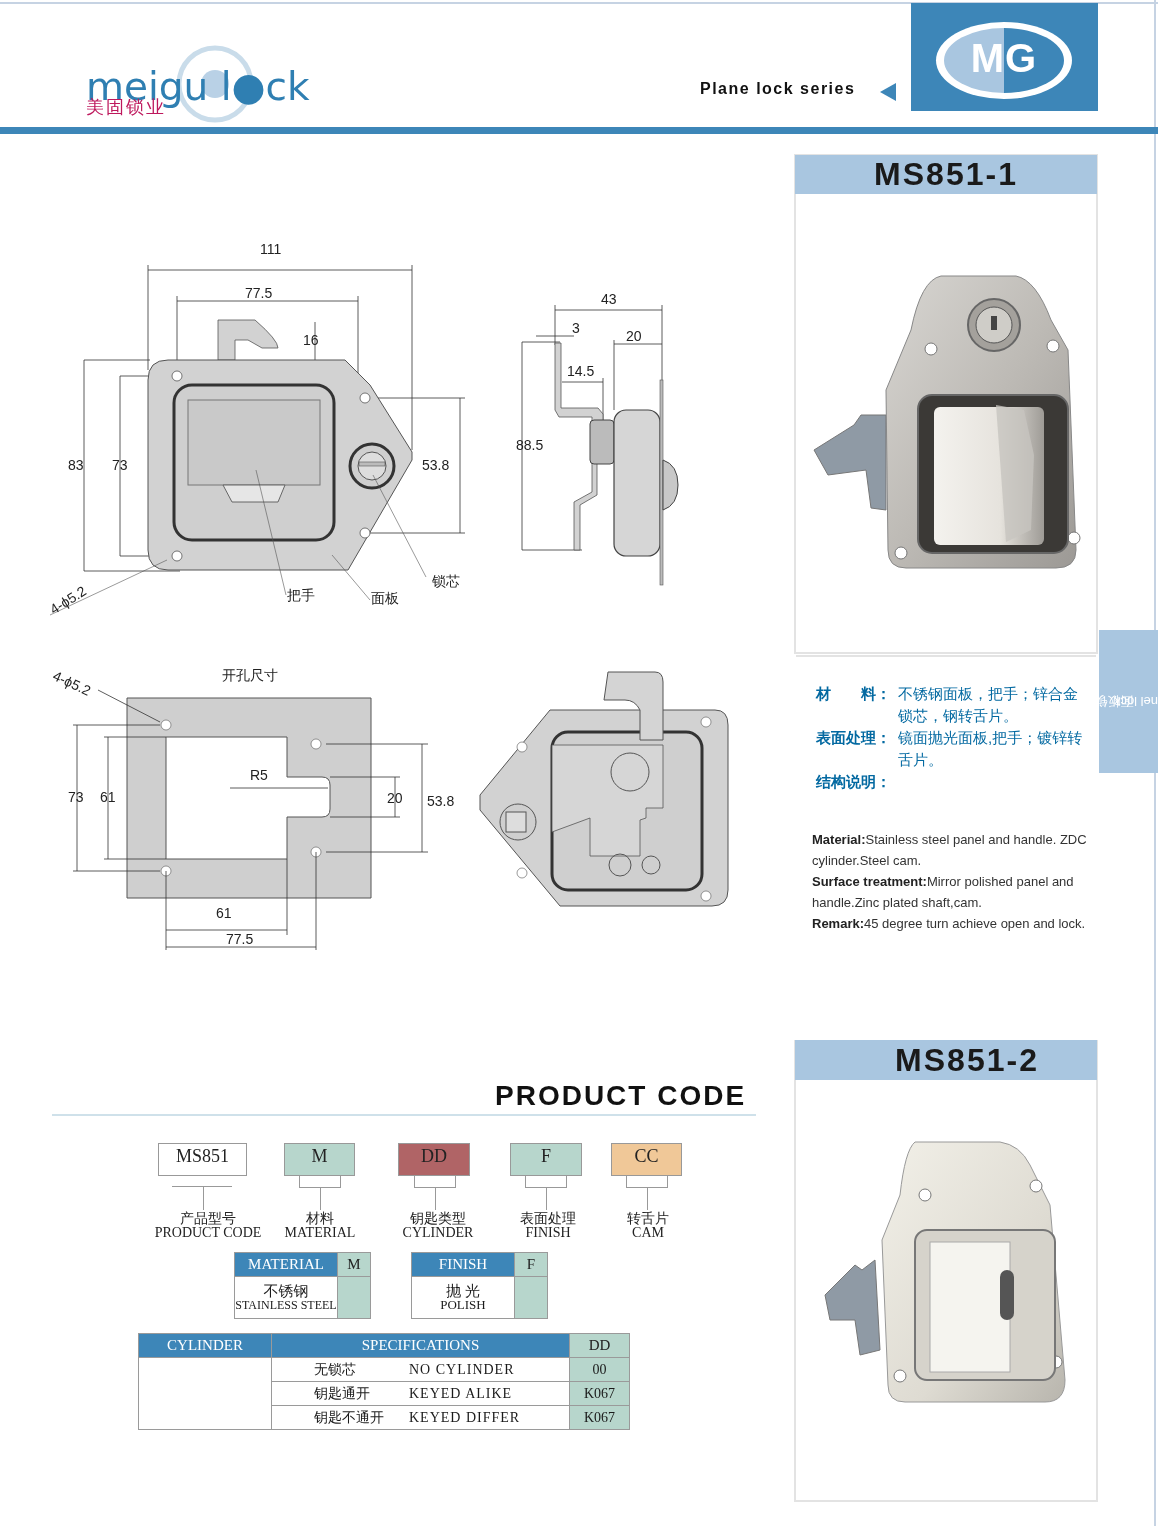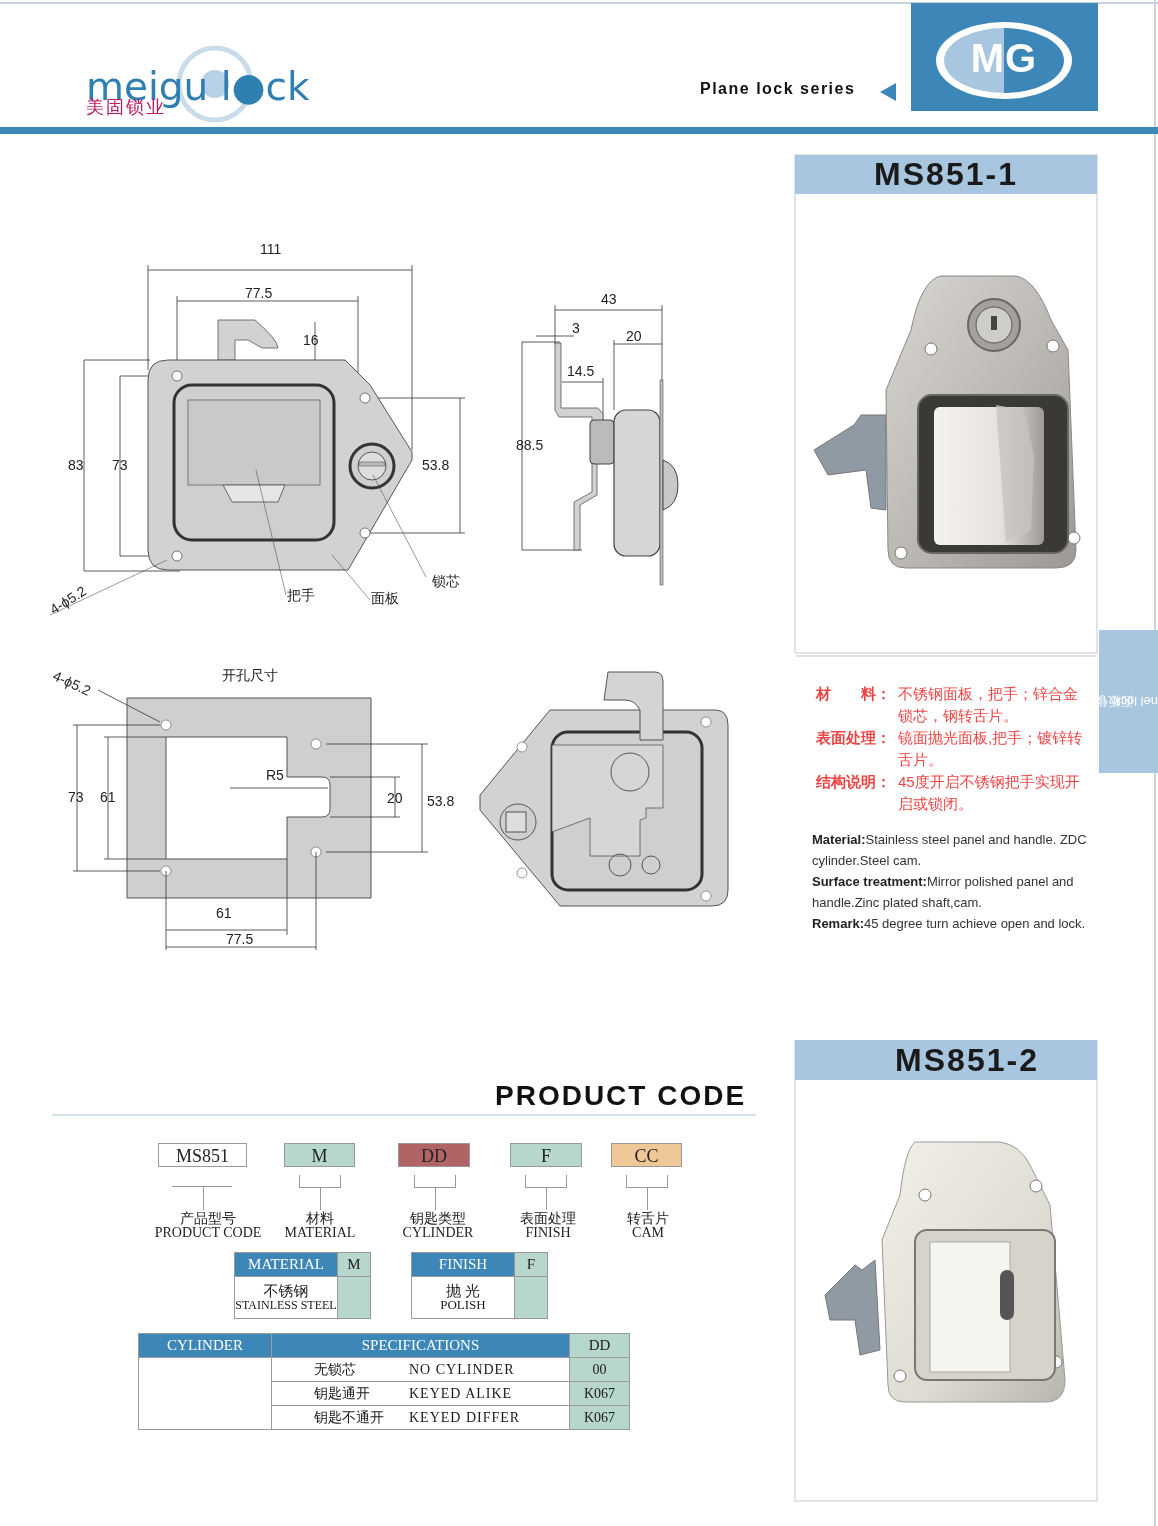--- a/index.html
+++ b/index.html
@@ -17,29 +17,29 @@
   .mg-oval { left: 936px; top: 22px; width: 136px; height: 77px; border-radius: 50%; background: #fff; }
   .mg-inner { left: 944px; top: 28px; width: 120px; height: 65px; border-radius: 50%; overflow: hidden; }
   .mg-inner .l { position: absolute; left: 0; top: 0; width: 50%; height: 100%; background: #a9c6e0; }
   .mg-inner .r { position: absolute; left: 50%; top: 0; width: 50%; height: 100%; background: #3d86b8; }
   .mg-text { left: 944px; top: 36px; width: 120px; text-align: center; font-size: 40px; font-weight: bold; color: #fff; letter-spacing: 1px; }
   .panel-card { border: 2px solid #e3e3e3; background: #fff; }
   .card-title { background: #a9c6e0; text-align: center; font-weight: bold; font-size: 32px; letter-spacing: 2px; color: #1a1a1a; }
   .side-tab { left: 1099px; top: 630px; width: 59px; height: 143px; background: #a9c6e0; }
   .side-tab-text { left: 1099px; top: 630px; width: 59px; height: 143px; display: flex; align-items: center; justify-content: center; }
   .side-tab-text span { transform: rotate(-90deg); white-space: nowrap; color: #fff; font-size: 13px; display: block; text-align: center; line-height: 15px; }
-  .spec-row { display: flex; font-size: 15px; line-height: 22px; color: #ef4444; }
+  .spec-row { display: flex; font-size: 15px; line-height: 22px; color: #0369a1; }
   .spec-label { font-weight: bold; width: 82px; white-space: nowrap; }
   .spec-val { width: 185px; }
   .en-desc { font-size: 13px; line-height: 21px; color: #333; }
   .en-desc b { color: #222; }
   .dim { font-size: 14px; color: #222; position: absolute; }
   .pc-title { left: 495px; top: 1080px; font-size: 28px; font-weight: bold; letter-spacing: 2px; color: #111; }
   .pc-line { left: 52px; top: 1114px; width: 704px; height: 2px; background: #cfe1ea; }
-  .code-box { position: absolute; height: 24px; width: 89px; border: 1px solid #999; text-align: center; line-height: 25px; font-size: 18px; font-family: "Liberation Serif", "DejaVu Serif", serif; color: #222; }
+  .code-box { position: absolute; height: 33px; width: 89px; border: 1px solid #999; text-align: center; line-height: 25px; font-size: 18px; font-family: "Liberation Serif", "DejaVu Serif", serif; color: #222; }
   .code-label { position: absolute; width: 140px; text-align: center; font-family: "Liberation Serif", "DejaVu Serif", serif; font-size: 14px; line-height: 14px; color: #222; }
   .bracket { position: absolute; border: 1px solid #999; border-top: none; height: 13px; }
   .stem { position: absolute; width: 1px; background: #999; }
   table { border-collapse: collapse; font-family: "Liberation Serif", "DejaVu Serif", serif; }
   .tbl td, .tbl th { border: 1px solid #9a9a9a; }
   .th-blue { background: #3d86b8; color: #fff; font-weight: normal; font-size: 15px; }
   .th-green { background: #b7d6cc; color: #222; font-weight: normal; font-size: 15px; }
   .td-green { background: #b7d6cc; }
 </style>
 </head>
@@ -179,21 +179,21 @@
       <line x1="126" y1="280" x2="247" y2="280"></line>
         <line x1="126" y1="297" x2="276" y2="297"></line>
       <line x1="190" y1="138" x2="288" y2="138"></line>
       <line x1="58" y1="40" x2="120" y2="72"></line>
     </g>
   </svg>
   <span class="dim" style="left:182px;top:17px">开孔尺寸</span>
   <span class="dim" style="left:12px;top:25px;transform:rotate(25deg)">4-ϕ5.2</span>
   <span class="dim" style="left:28px;top:139px">73</span>
   <span class="dim" style="left:60px;top:139px">61</span>
-  <span class="dim" style="left:226px;top:117px">R5</span>
+  <span class="dim" style="left:210px;top:117px">R5</span>
   <span class="dim" style="left:347px;top:140px">20</span>
   <span class="dim" style="left:387px;top:143px">53.8</span>
   <span class="dim" style="left:176px;top:255px">61</span>
   <span class="dim" style="left:186px;top:281px">77.5</span>
 </div>
 
 <div class="abs" style="left:470px;top:660px;width:260px;height:260px;">
   <svg width="260" height="260" style="position:absolute;left:0;top:0">
     <path d="M80 50 L245 50 Q258 50 258 65 L258 230 Q258 246 242 246 L90 246 L10 150 L10 135 Z" fill="#d2d2d2" stroke="#555"></path>
     <rect x="82" y="72" width="150" height="158" rx="16" fill="#cfcfcf" stroke="#333" stroke-width="3"></rect>
@@ -254,21 +254,20 @@
   <div class="spec-row" style="margin-bottom:0px;">
     <span class="spec-label">材　　料：</span>
     <span class="spec-val">不锈钢面板，把手；锌合金锁芯，钢转舌片。</span>
   </div>
   <div class="spec-row">
     <span class="spec-label">表面处理：</span>
     <span class="spec-val">镜面抛光面板,把手；镀锌转舌片。</span>
   </div>
   <div class="spec-row">
     <span class="spec-label">结构说明：</span>
-    <span class="spec-val">45度开启不锈钢把手实现开启或锁闭。</span>
   </div>
 </div>
 
 <div class="abs en-desc" style="left:812px;top:829px;width:284px;">
   <div><b>Material:</b><span>Stainless steel panel and handle. ZDC cylinder.Steel cam.</span></div>
   <div><b>Surface treatment:</b><span>Mirror polished panel and handle.Zinc plated shaft,cam.</span></div>
   <div><b>Remark:</b><span>45 degree turn achieve open and lock.</span></div>
 </div>
 
 <div class="abs panel-card" style="left:794px;top:1040px;width:304px;height:462px;"></div>

